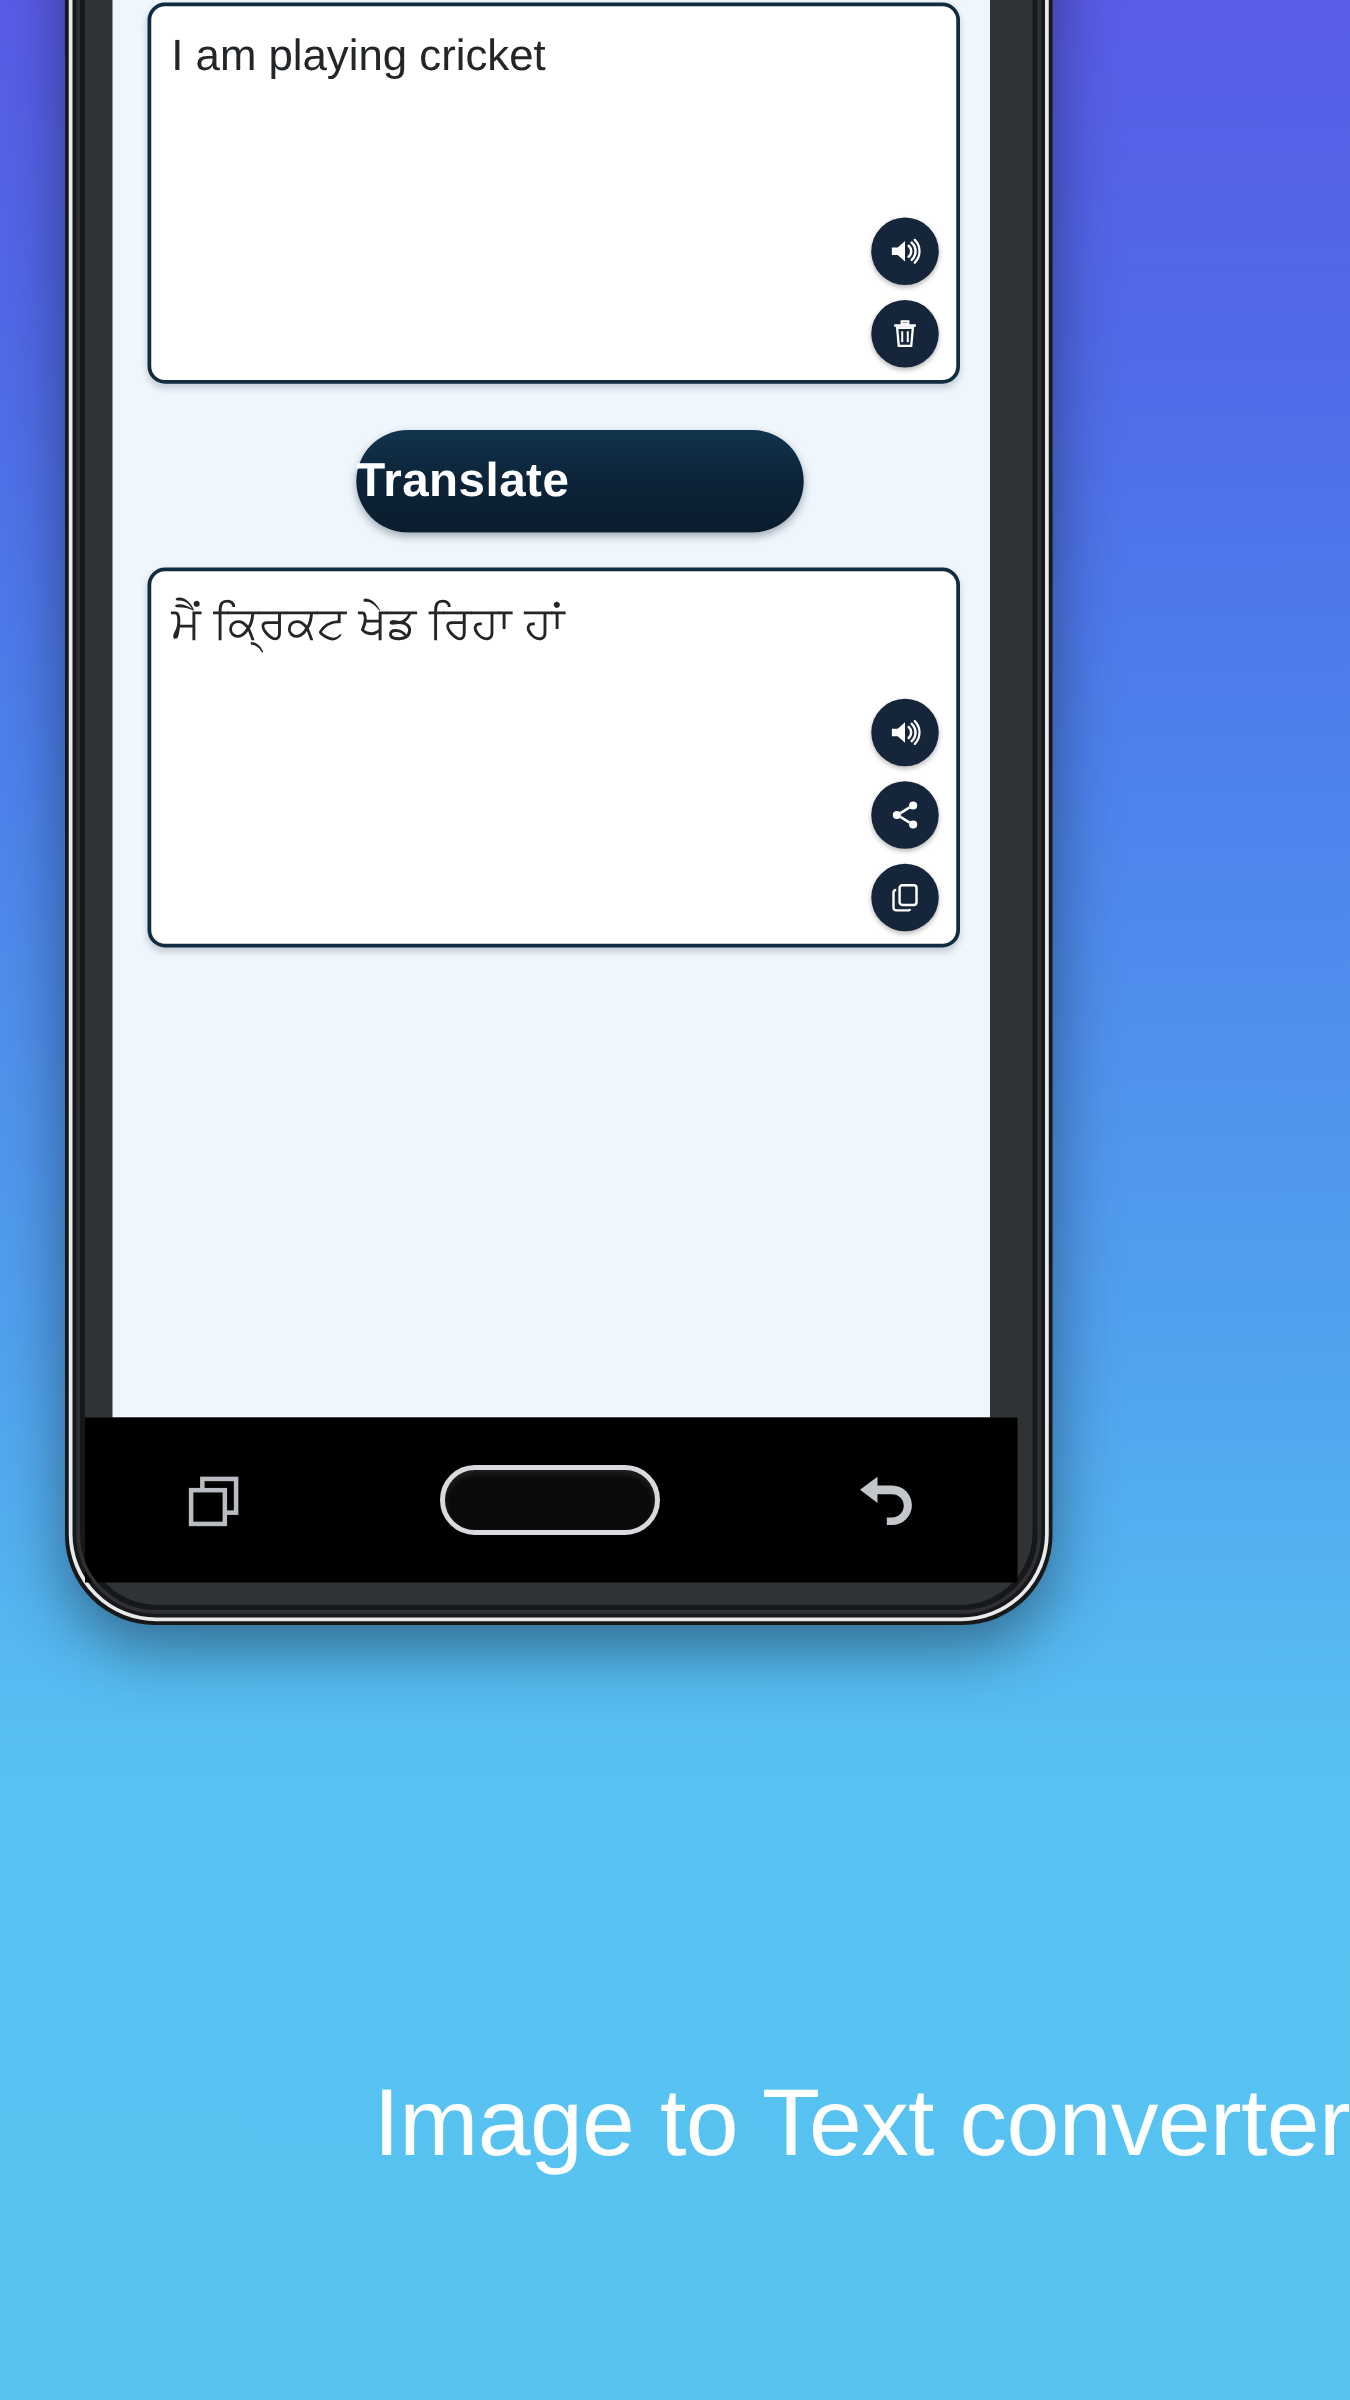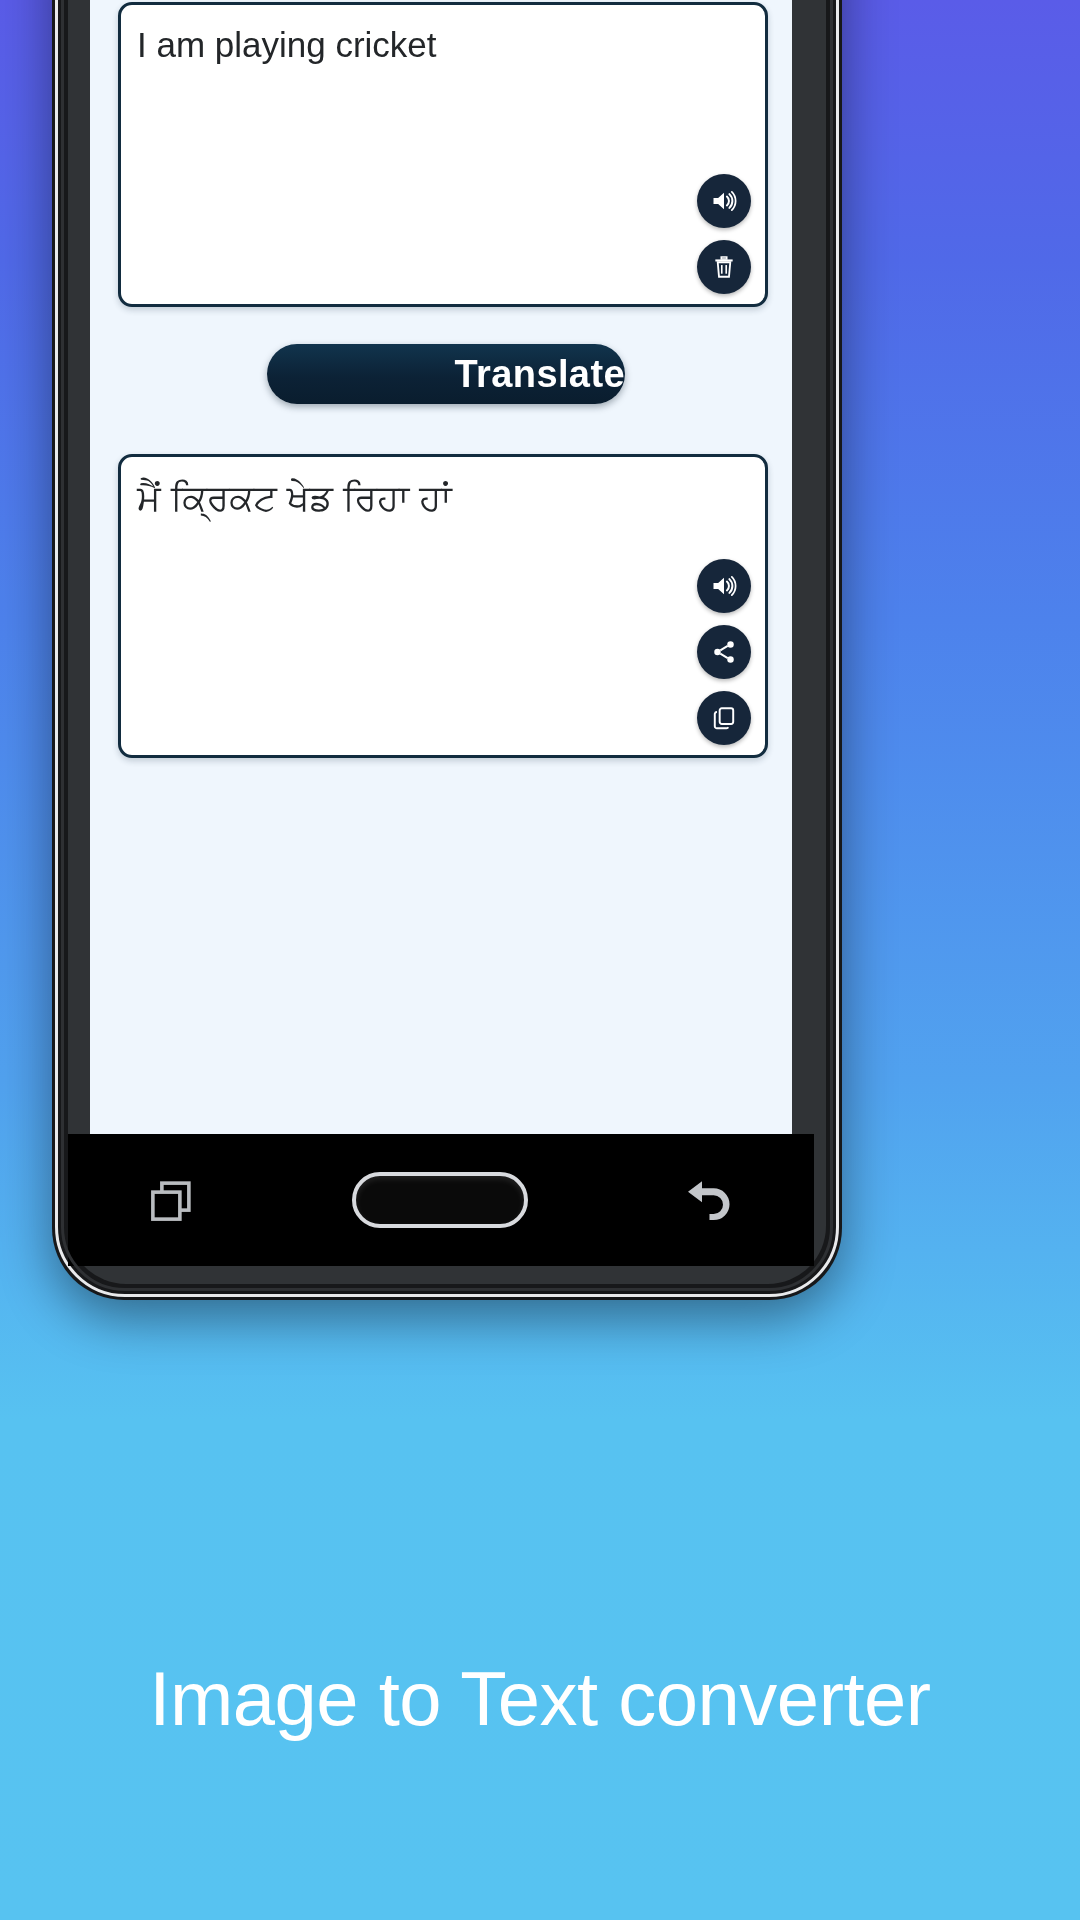--- a/index.html
+++ b/index.html
@@ -113,29 +113,29 @@
     display: flex;
     align-items: center;
     justify-content: center;
     cursor: pointer;
     box-shadow: 0 2px 4px rgba(0,0,0,0.28);
   }
 
   
   #translate-button {
     position: absolute;
-    left: 177px;
+    left: 195px;
     top: 464px;
     width: 358px;
-    height: 60px;
+    height: 82px;
     border-radius: 41px;
     background: linear-gradient(180deg, #11344d 0%, #0c2236 55%, #0a1d2e 100%);
     display: flex;
     align-items: center;
-    justify-content: flex-end;
+    justify-content: flex-start;
     cursor: pointer;
     box-shadow: 0 3px 7px rgba(10,25,40,0.35);
   }
   #translate-label {
     color: #ffffff;
     font-size: 38px;
     font-weight: bold;
     letter-spacing: 0.4px;
   }
 
@@ -165,21 +165,21 @@
     border: 4px solid #d8dade;
     box-shadow: inset 0 3px 6px rgba(255,255,255,0.10);
   }
 
   
   #promo-caption {
     position: absolute;
     left: 0;
     top: 1655px;
     width: 1080px;
-    text-align: center;
+    text-align: right;
     color: #ffffff;
     font-size: 76px;
     font-weight: 400;
     letter-spacing: -0.5px;
   }
 </style>
 </head>
 <body>
 
 <div id="promo-root">

